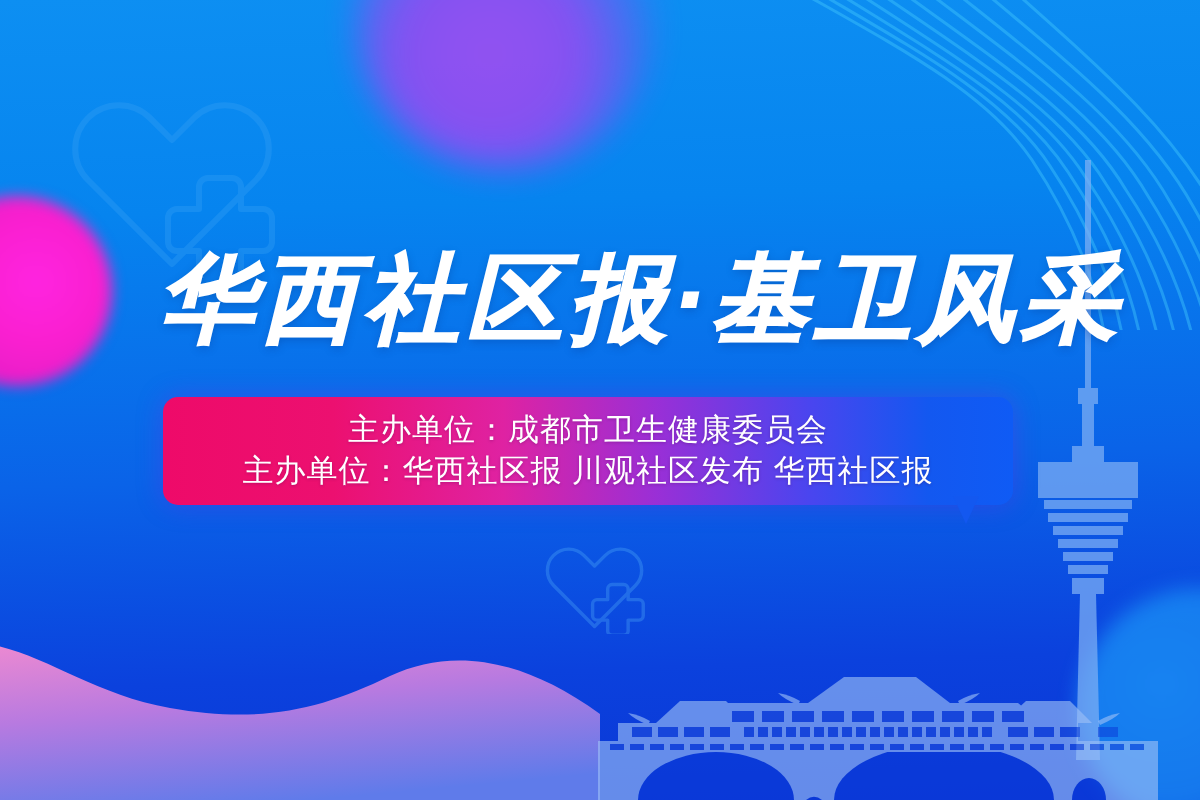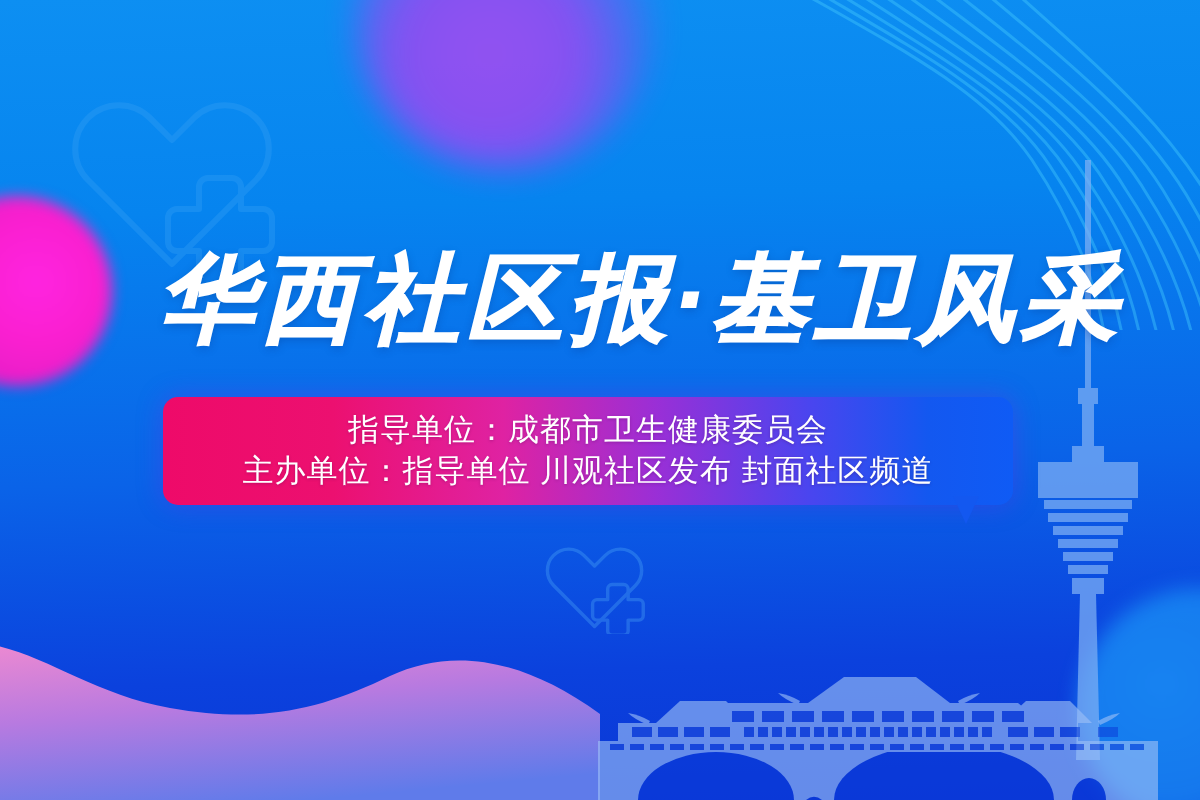--- a/index.html
+++ b/index.html
@@ -297,19 +297,19 @@
         <rect x="344" y="36" width="22" height="11"></rect>
       <rect x="374" y="36" width="22" height="11"></rect>
         <rect x="404" y="36" width="22" height="11"></rect>
     </g>
   </svg>
 
   <div class="title">华西社区报·基卫风采</div>
 
   <div class="banner-wrap">
     <div class="banner">
-      <div class="banner-line">指导单位：成都市卫生健康委员会</div>
-      <div class="banner-line indent">主办单位：指导单位 川观社区发布 封面社区频道</div>
+      <div class="banner-line">主办单位：成都市卫生健康委员会</div>
+      <div class="banner-line indent">主办单位：华西社区报 川观社区发布 华西社区报</div>
     </div>
     <div class="banner-tail"></div>
   </div>
 
 </div>
 
 </body></html>

